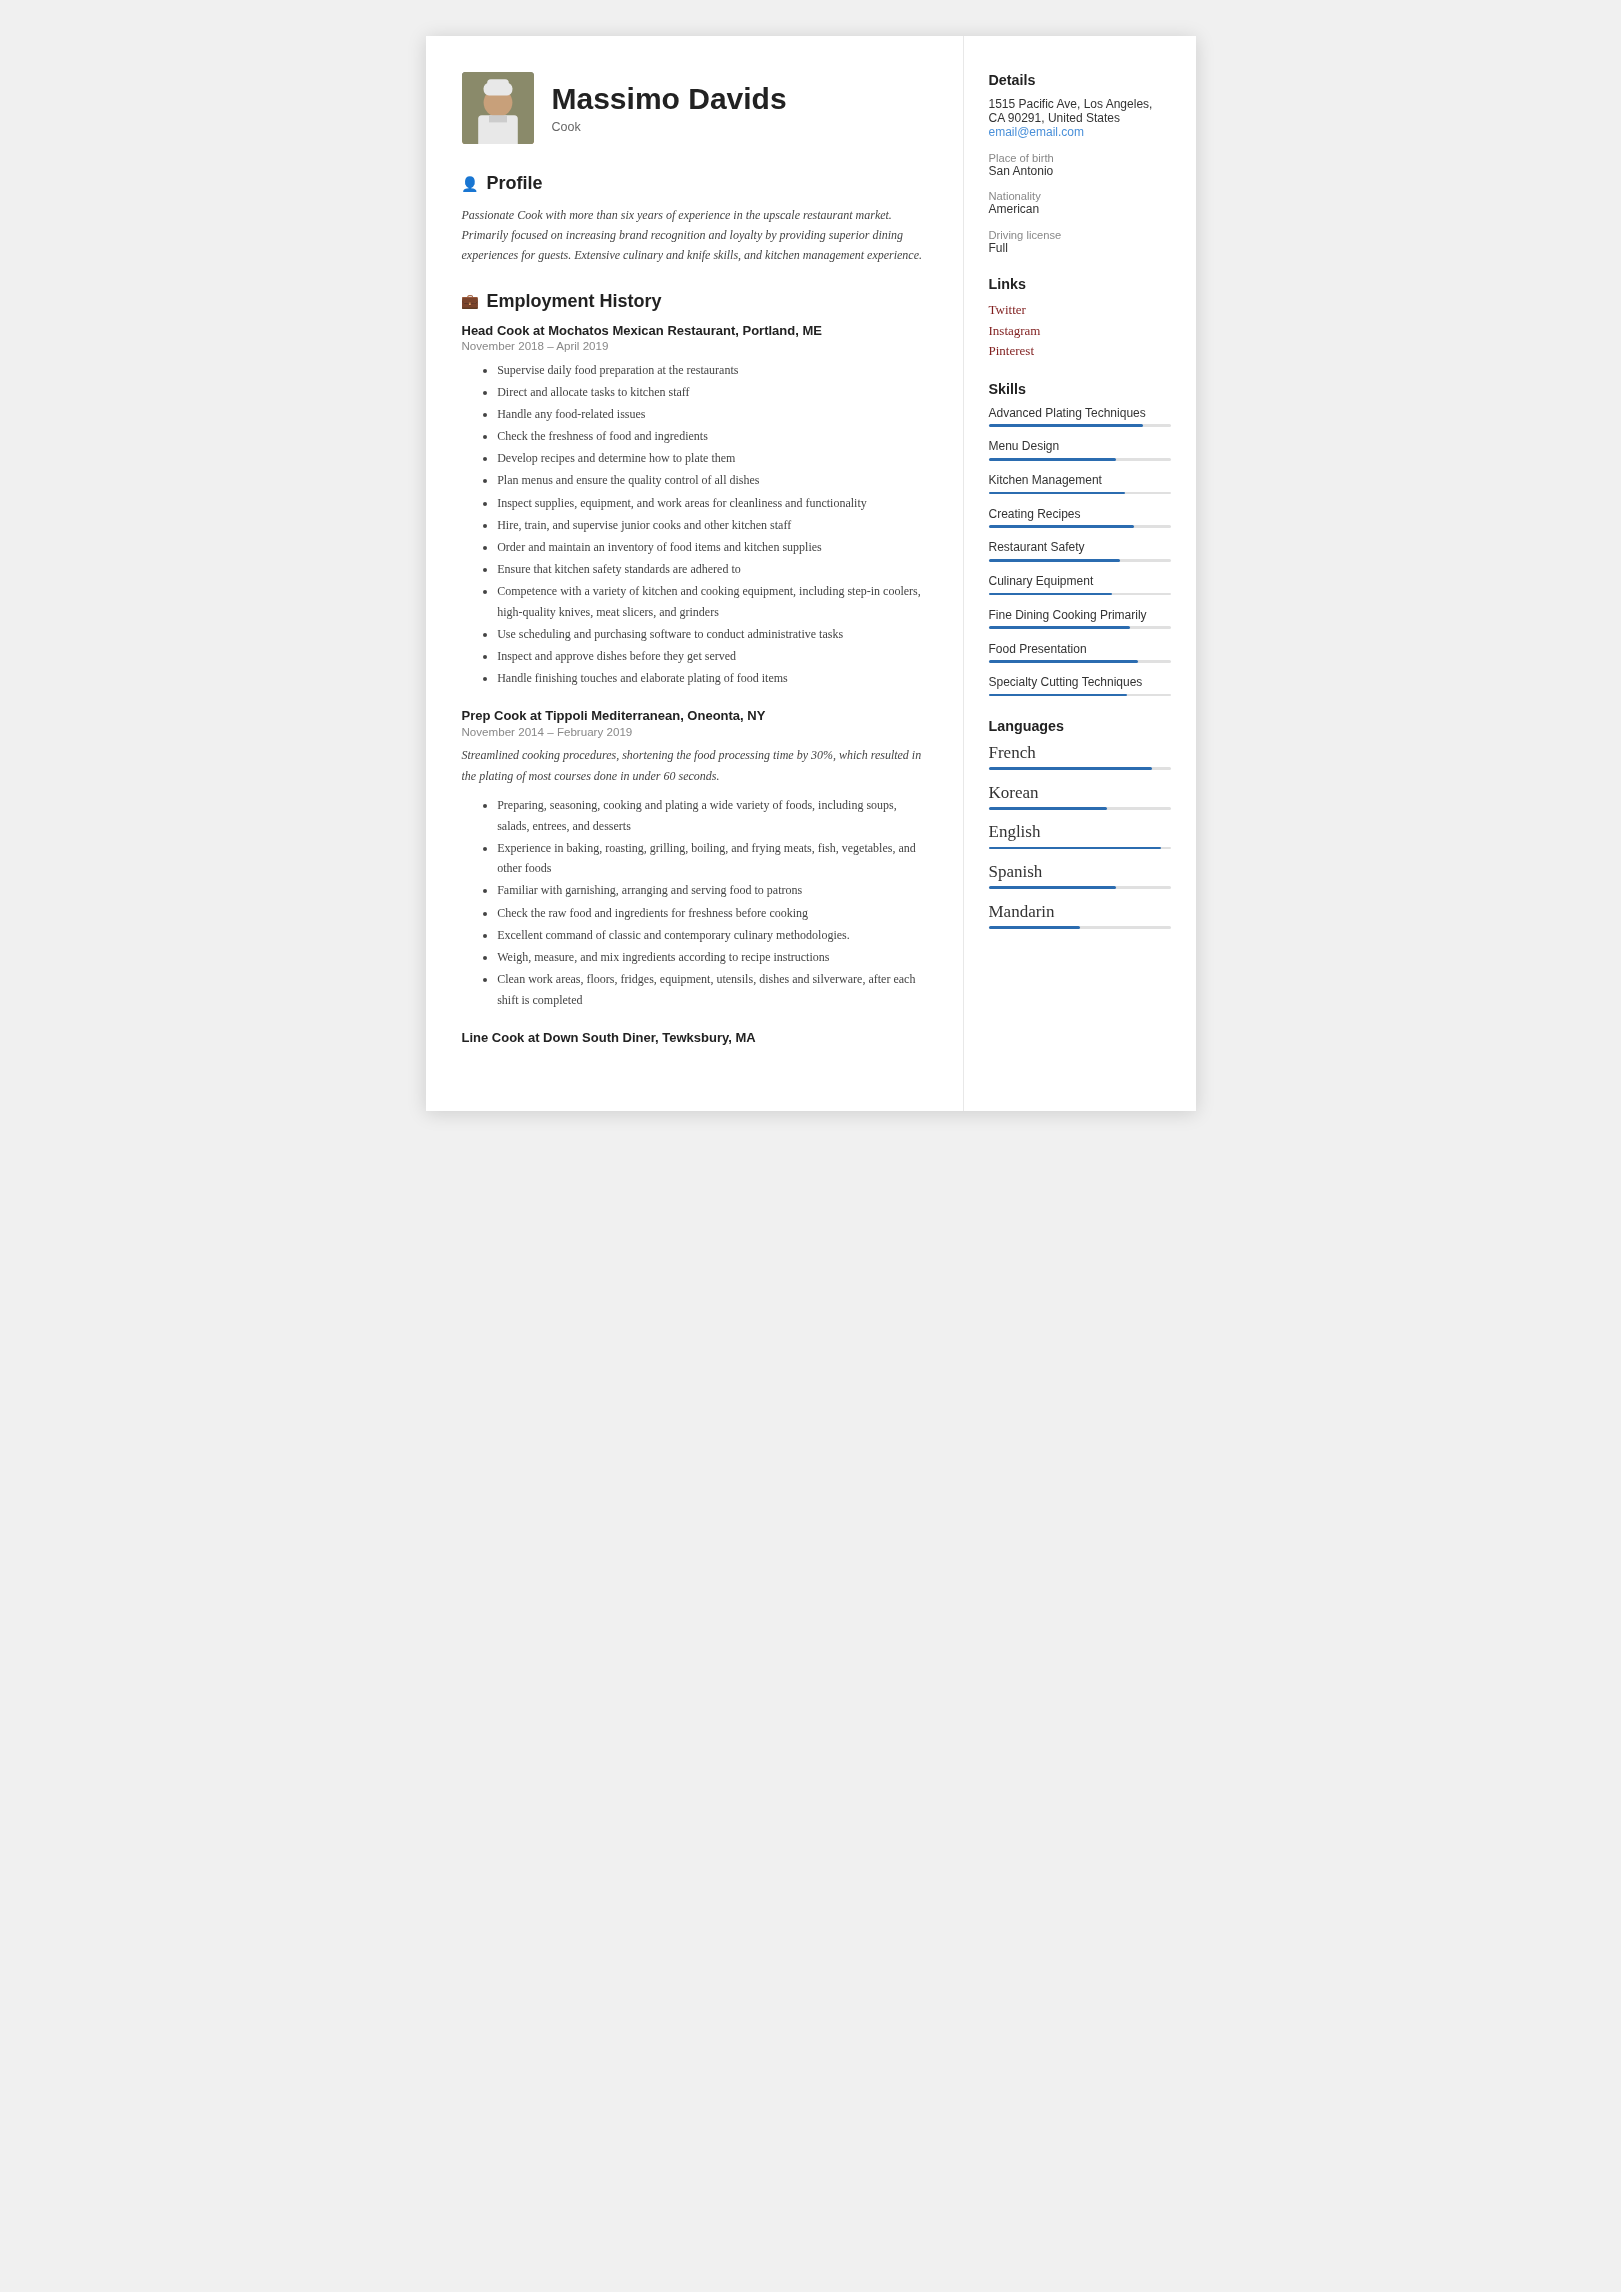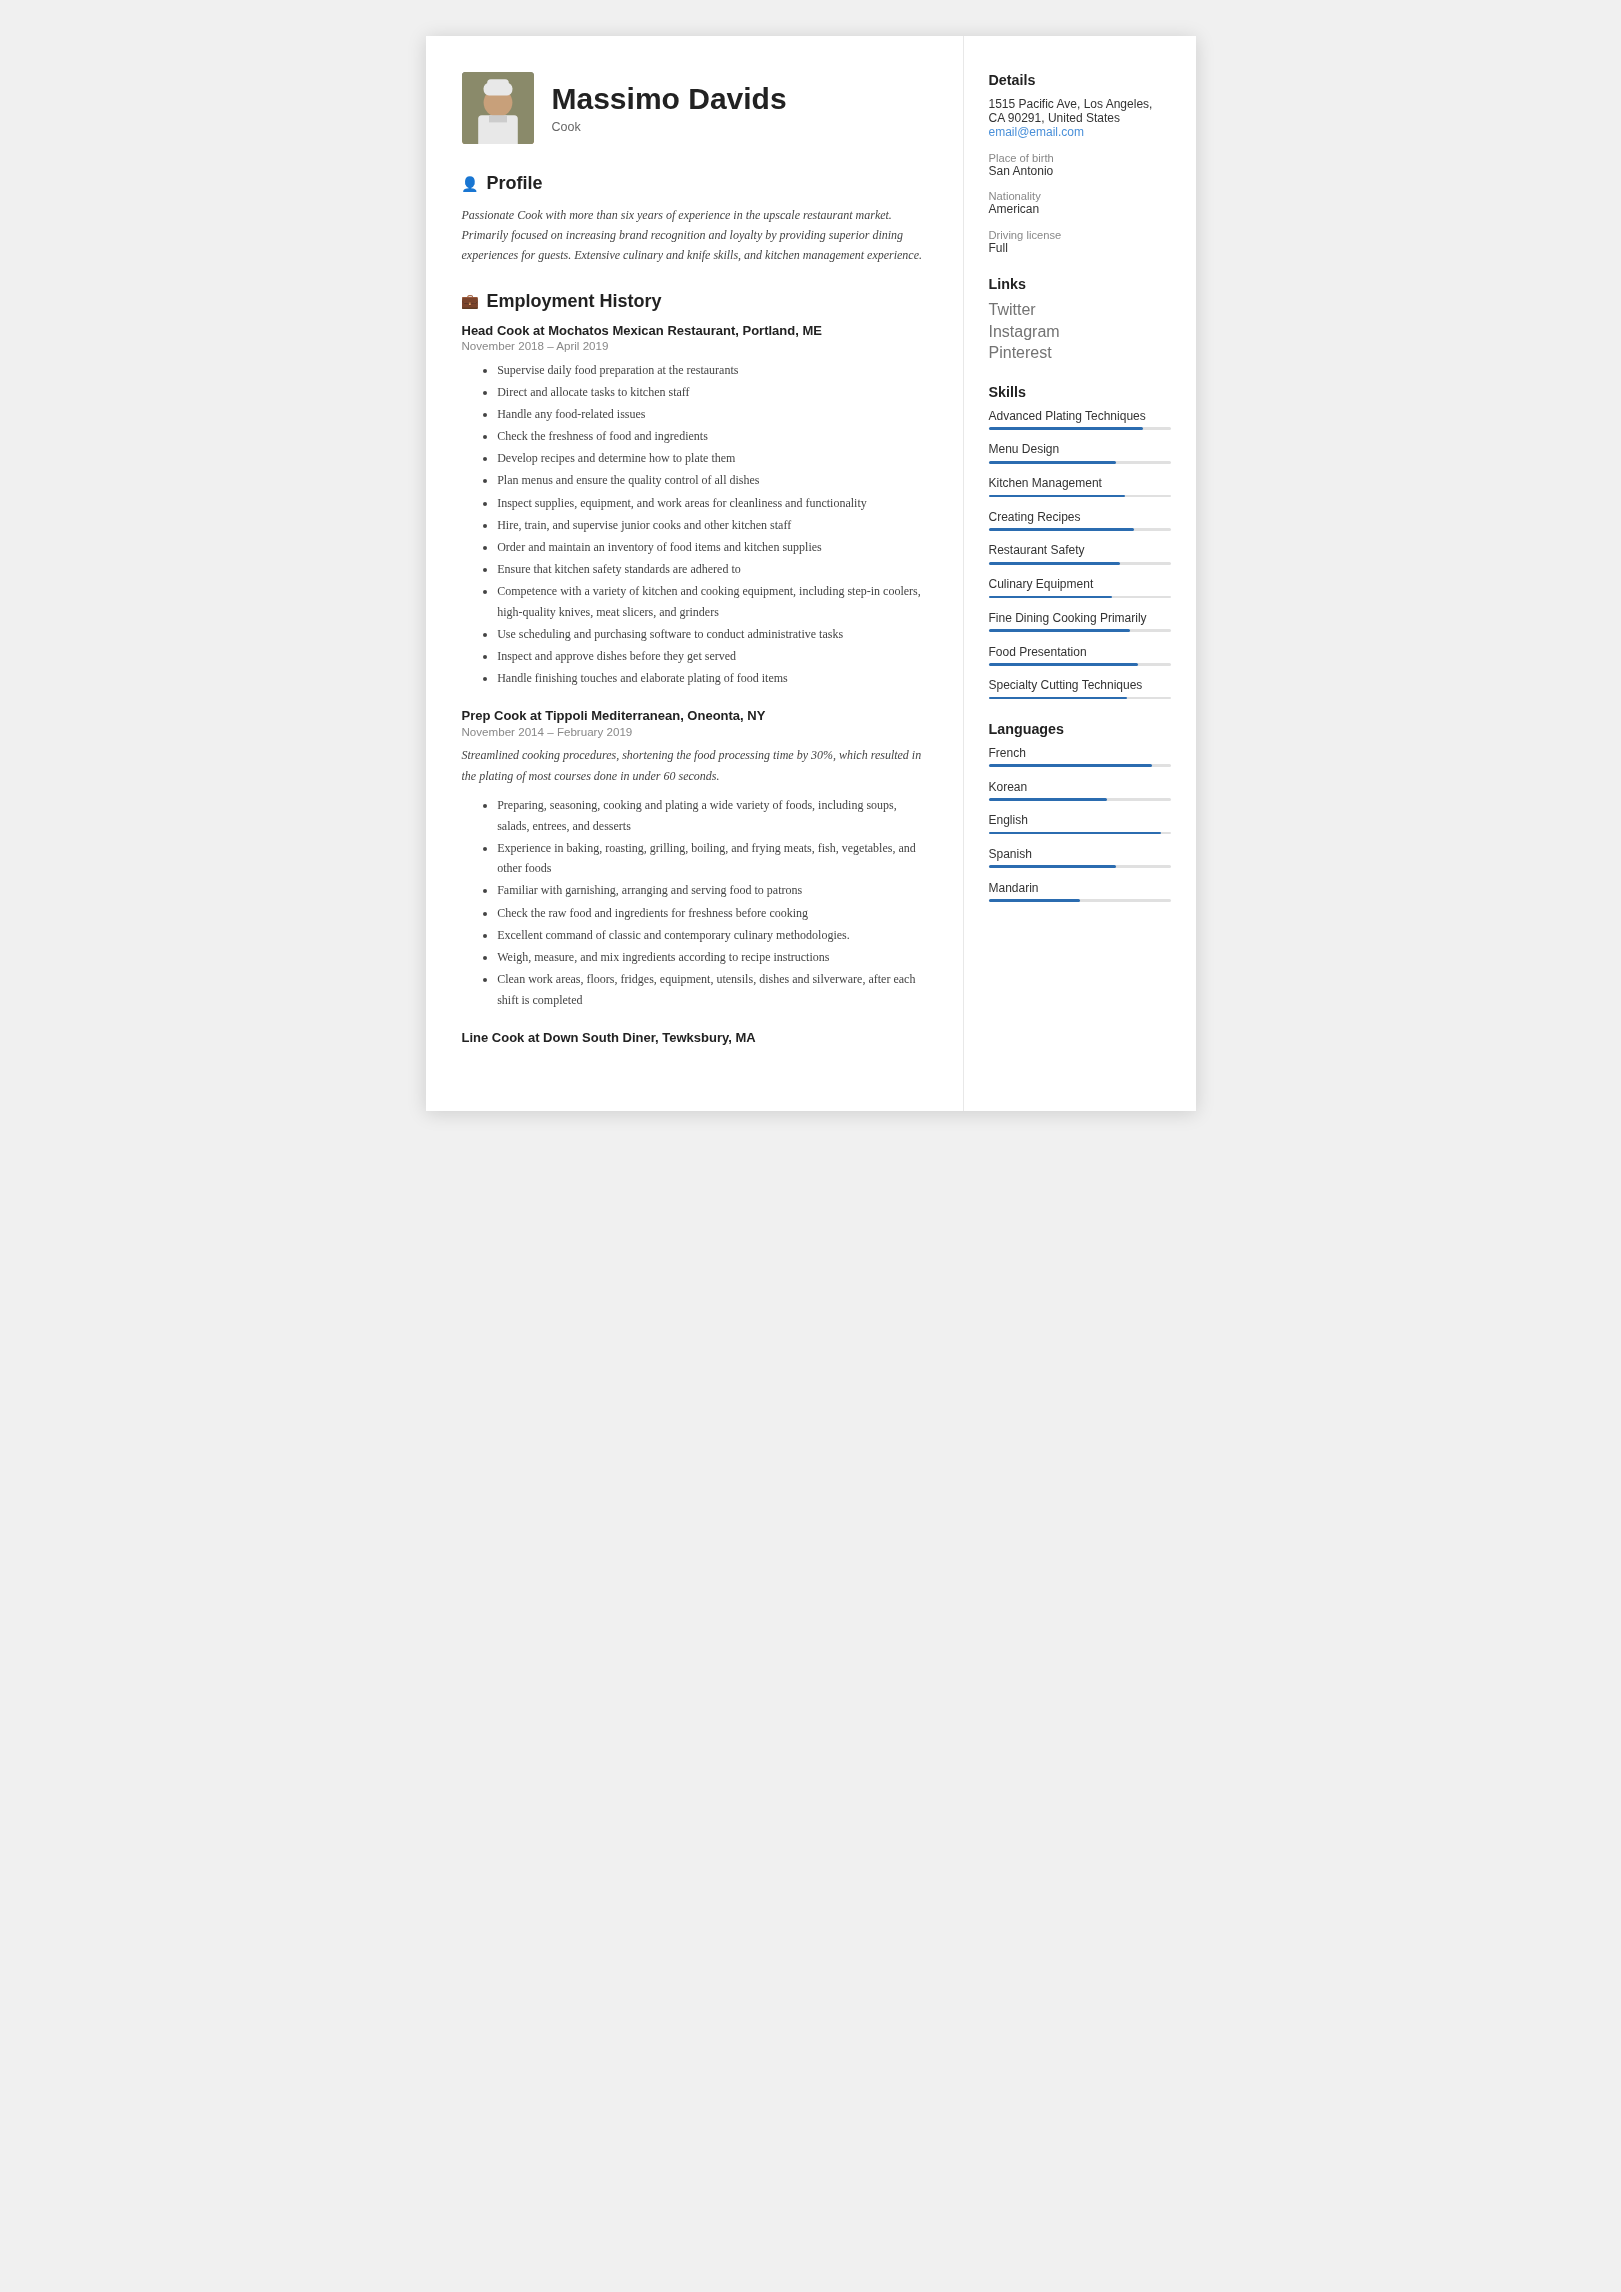--- a/index.html
+++ b/index.html
@@ -160,23 +160,23 @@
       color: #4a90d9;
       font-family: Arial, sans-serif;
     }
     .links-list {
       list-style: none;
     }
     .links-list li {
       margin-bottom: 3.6px;
     }
     .links-list a {
-      color: #737373;
-      font-size: 16px;
-      font-family: Liberation Sans, sans-serif;
+      color: #7f1d1d;
+      font-size: 13px;
+      font-family: Liberation Serif, serif;
       text-decoration: none;
     }
 
     
     .skill-item {
       margin-bottom: 12.5px;
     }
     .skill-name {
       font-size: 12px;
       color: #333;
@@ -193,23 +193,23 @@
       height: 2.7px;
       background: #2b6cb0;
       border-radius: 1.8px;
     }
 
     
     .lang-item {
       margin-bottom: 12.5px;
     }
     .lang-name {
-      font-size: 12px;
+      font-size: 17px;
       color: #333;
-      font-family: Liberation Sans, sans-serif;
+      font-family: Liberation Serif, serif;
       margin-bottom: 4.5px;
     }
     .lang-bar-bg {
       height: 2.7px;
       background: #e0e0e0;
       width: 100%;
       border-radius: 1.8px;
     }
     .lang-bar-fill {
       height: 2.7px;

